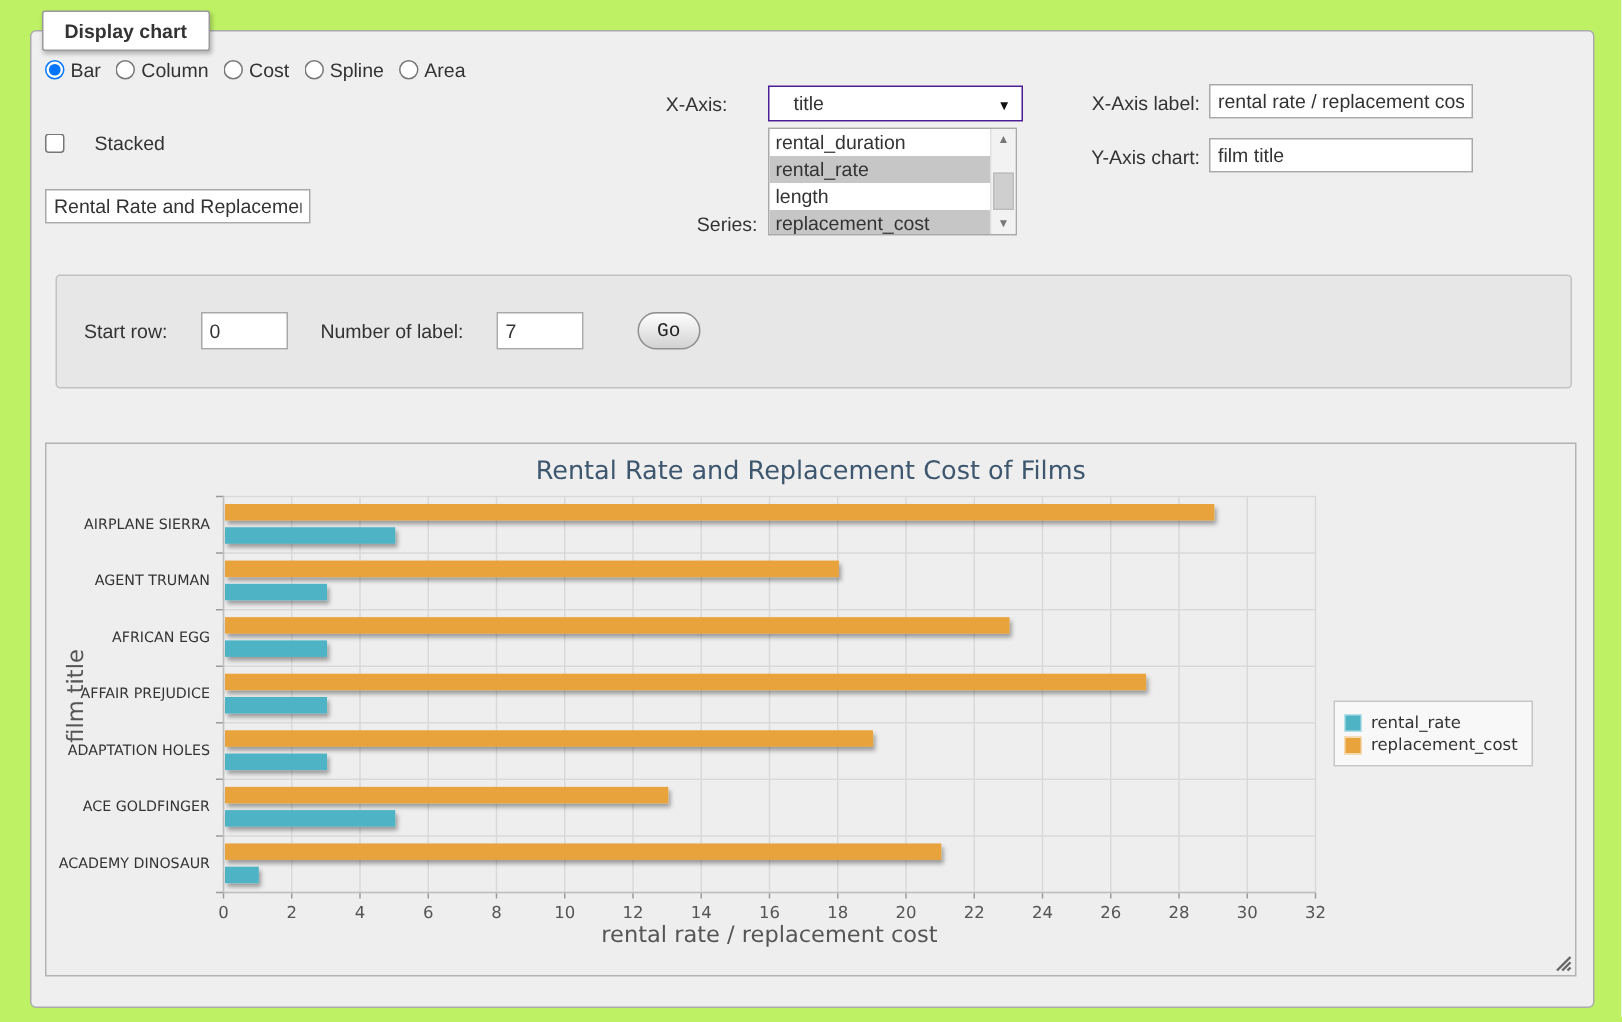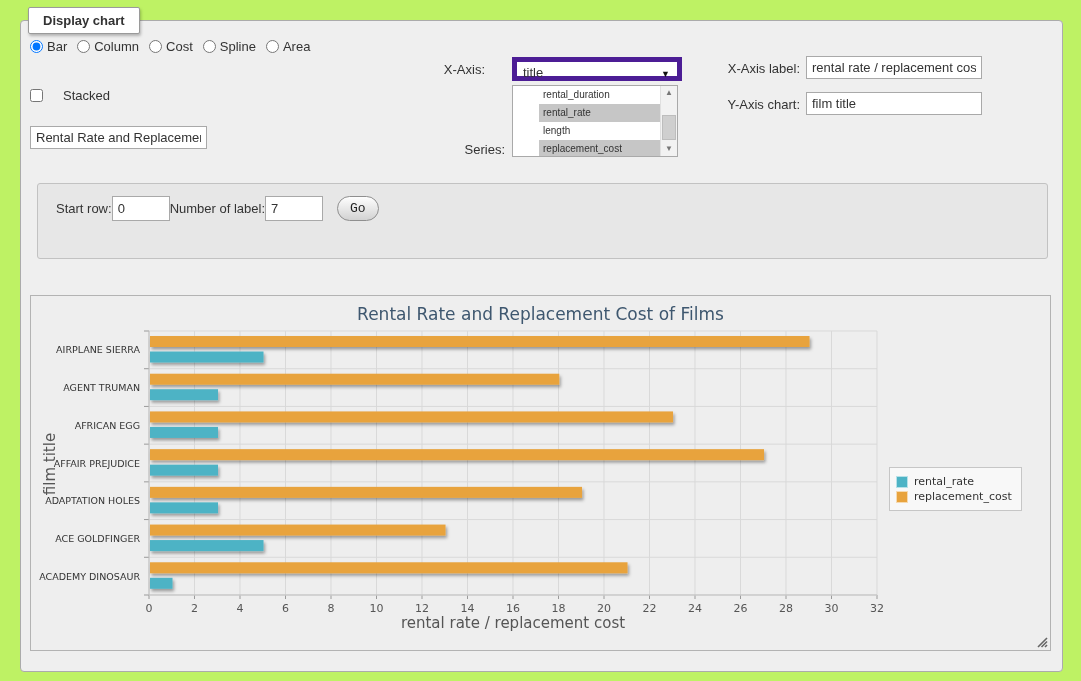--- a/index.html
+++ b/index.html
@@ -24,41 +24,41 @@
   .title-input { position:absolute; left:30px; top:126px; width:177px; }
 
   .lbl { position:absolute; font-size:13px; color:#333; text-align:right; }
   .lbl-xaxis   { left:420px; width:65px; top:62px; }
   .lbl-series  { left:440px; width:65px; top:142px; }
   .lbl-xlabel  { left:710px; width:90px; top:61px; }
   .lbl-ylabel  { left:710px; width:90px; top:97px; }
 
   
   .select { position:absolute; left:512px; top:57px; width:170px; height:24px; background:#fff;
-            border:5px solid #4c1d95; font-size:13px; line-height:22px; padding-left:6px; cursor:default; }
+            border:1px solid #4c1d95; font-size:13px; line-height:22px; padding-left:16px; cursor:default; }
   .select .arrow { position:absolute; right:7px; top:0; font-size:9px; line-height:24px; color:#111; }
 
   
   .listbox { position:absolute; left:512px; top:85px; width:166px; height:72px; background:#fff;
              border:1px solid #a9a9a9; overflow:hidden; }
   .listbox .opts { position:absolute; left:0; top:0; right:17px; }
-  .listbox .opt { font-size:10px; line-height:18px; height:18px; padding-left:4px; white-space:nowrap;margin-left:26px; }
+  .listbox .opt { font-size:13px; line-height:18px; height:18px; padding-left:4px; white-space:nowrap; }
   .listbox .opt.sel { background:#c6c6c6; }
   .sbar { position:absolute; right:0; top:0; width:17px; height:100%; background:#f2f2f2; border-left:1px solid #e0e0e0; }
   .sbar .arr { height:14px; text-align:center; font-size:8px; color:#777; line-height:14px; }
   .sbar .arr.dn { position:absolute; bottom:0; left:0; right:0; }
   .sbar .thumb { position:absolute; left:1px; top:29px; width:14px; height:25px; background:#cfcfcf; border:1px solid #bdbdbd; }
 
   .xlabel-input { position:absolute; left:806px; top:56px; width:176px; }
   .ylabel-input { position:absolute; left:806px; top:92px; width:176px; }
 
   
   .row-panel { position:absolute; left:37px; top:183px; width:1011px; height:76px;
                background:#e7e7e7; border:1px solid #c2c2c2; border-radius:3px; }
-  .row-panel .row { position:absolute; left:18px; top:12px; display:flex; align-items:center; gap:0; font-size:13px; }
+  .row-panel .row { position:absolute; left:18px; top:24px; display:flex; align-items:center; gap:22px; font-size:13px; }
   .row-panel input { width:58px; height:25px; }
   .go-btn { margin-left:14px; height:25px; padding:0 12px; font-size:13px; color:#222;
             background:linear-gradient(#fefefe,#d2d2d2); border:1px solid #8f8f8f; border-radius:13px; cursor:pointer;
             font-family:Liberation Mono, monospace; }
 
   
   .chart-panel { position:absolute; left:30px; top:295px; width:1021px; height:356px;
                  background:#eeeeee; border:1px solid #b3b3b3; }
   .chart-title { position:absolute; left:0; top:8px; width:100%; text-align:center;
                  font-family:"DejaVu Sans",sans-serif; font-size:17px; color:#3E576F; }

